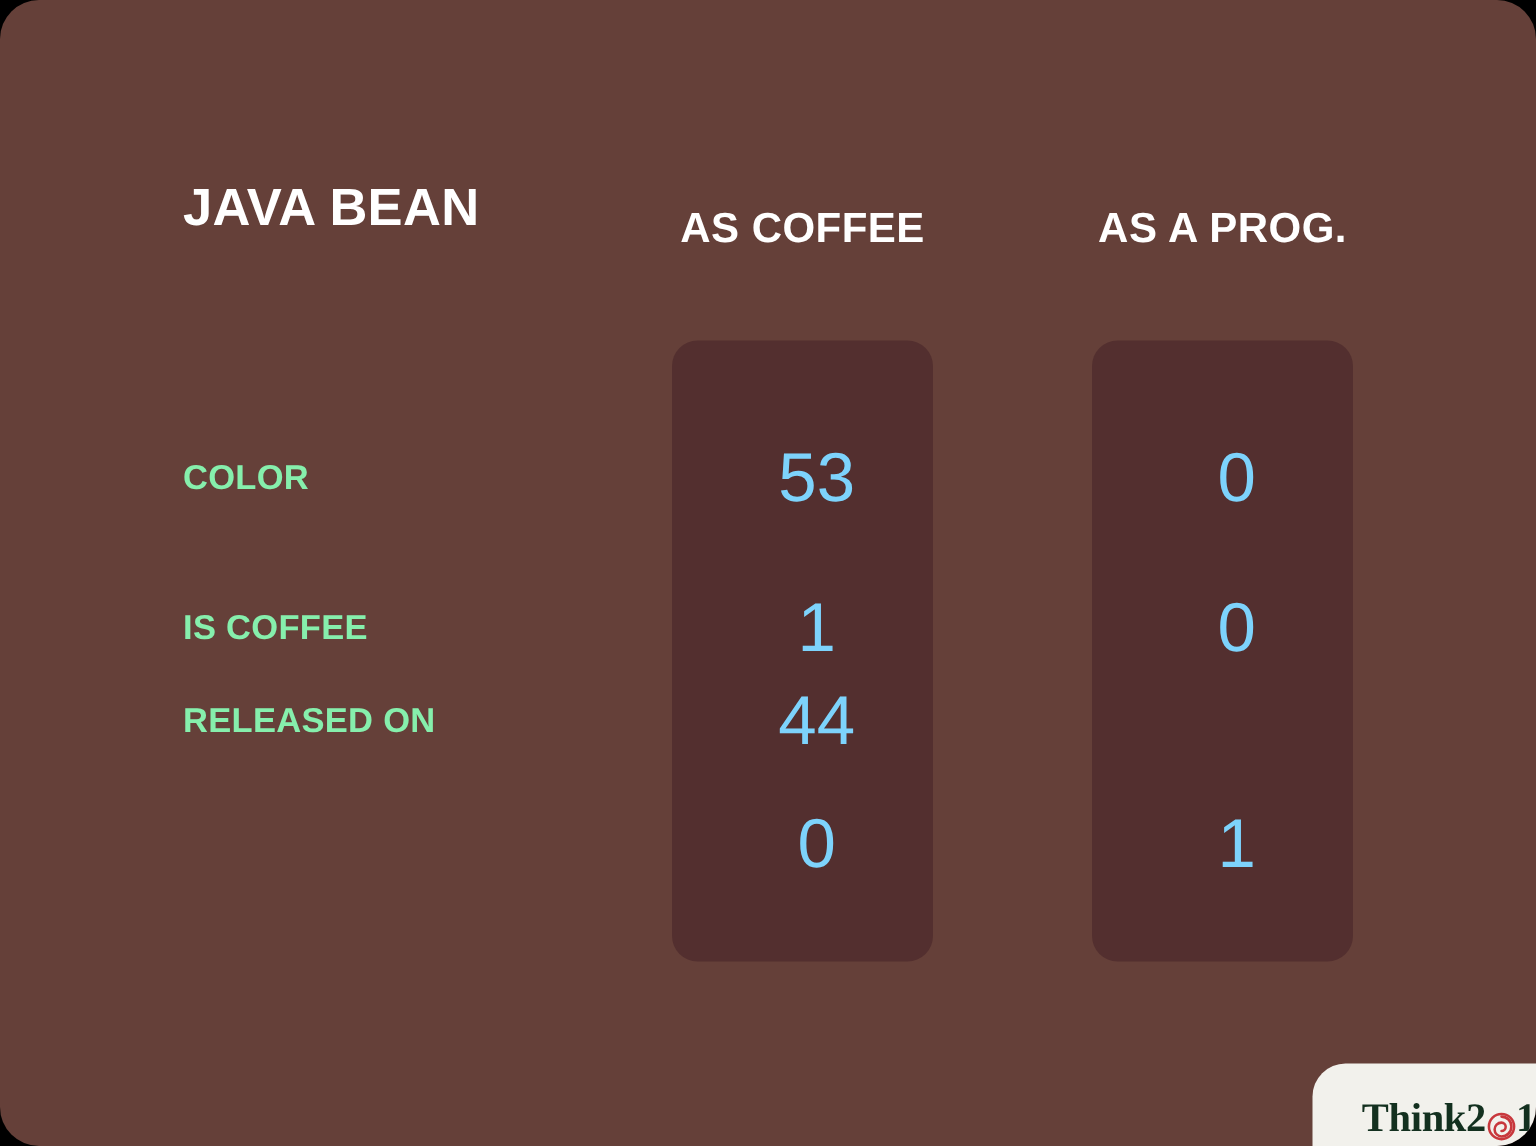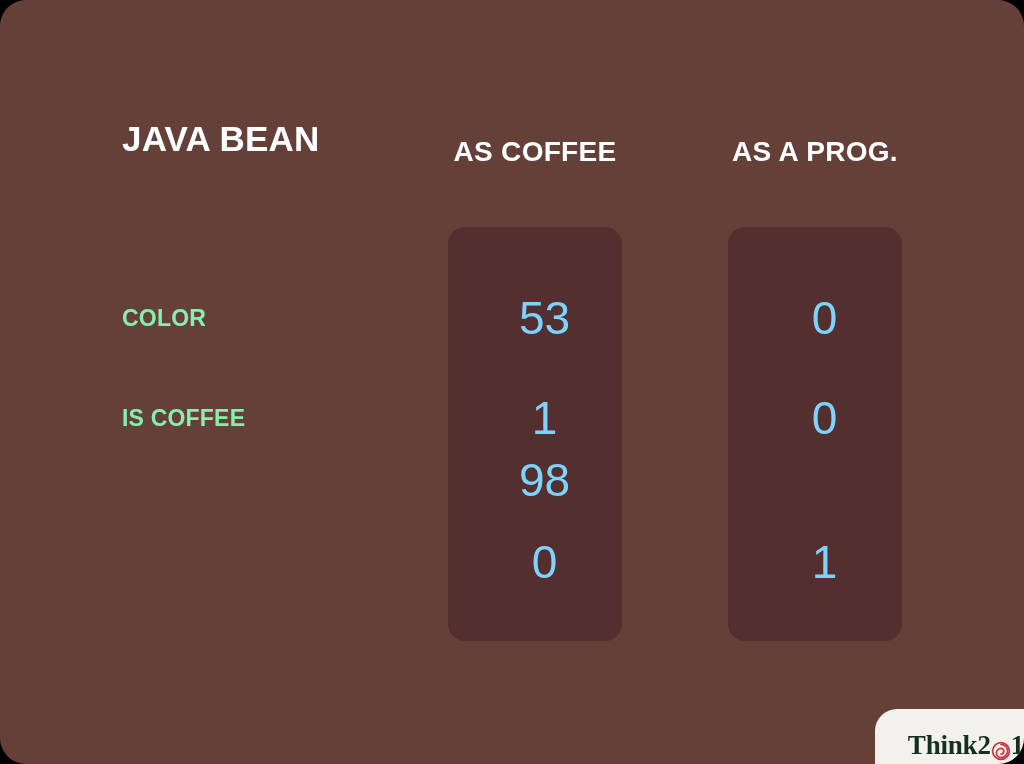--- a/index.html
+++ b/index.html
@@ -176,21 +176,22 @@
       <div class="cell c2">0</div>
     </div>
 
     <div class="row r1">
       <div class="row-label">IS COFFEE</div>
       <div class="cell c1">1</div>
       <div class="cell c2">0</div>
     </div>
 
     <div class="row r2">
-      <div class="cell c1">98</div>
+      <div class="row-label">RELEASED ON</div>
+      <div class="cell c1">44</div>
     </div>
 
     <div class="row r3">
       <div class="cell c1">0</div>
       <div class="cell c2">1</div>
     </div>
 
   </div>
 
   <div class="logo-badge">

